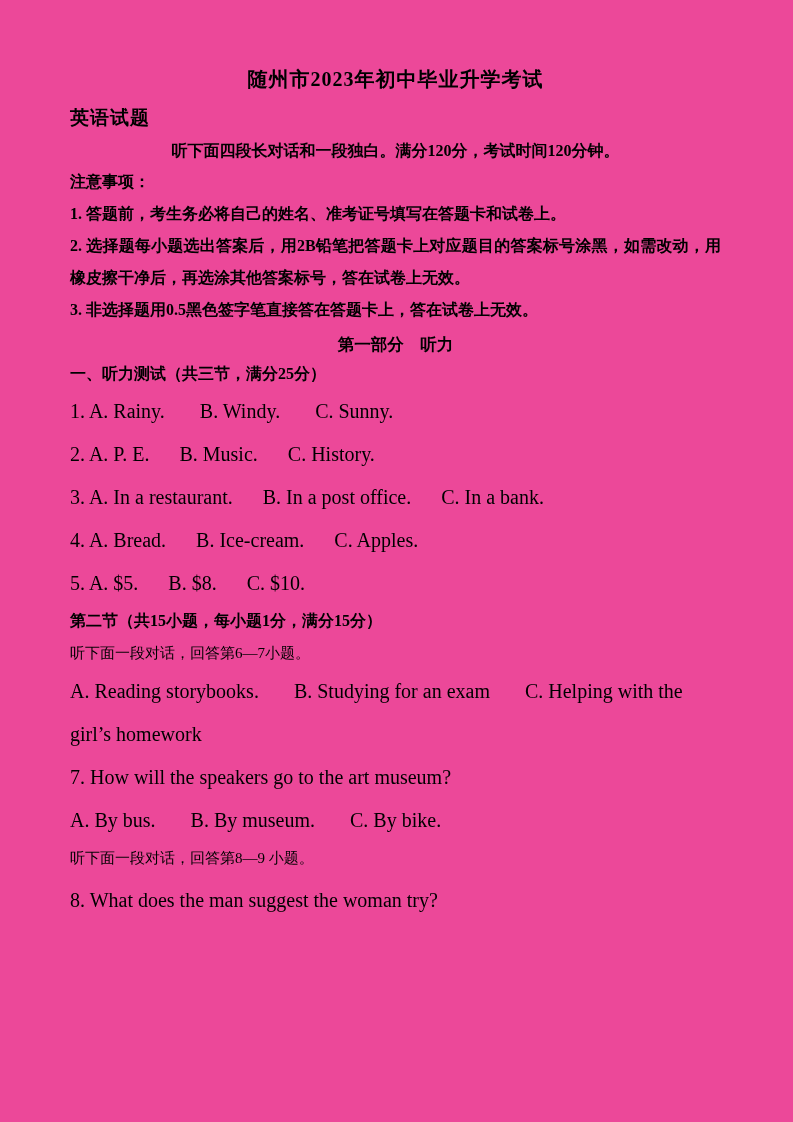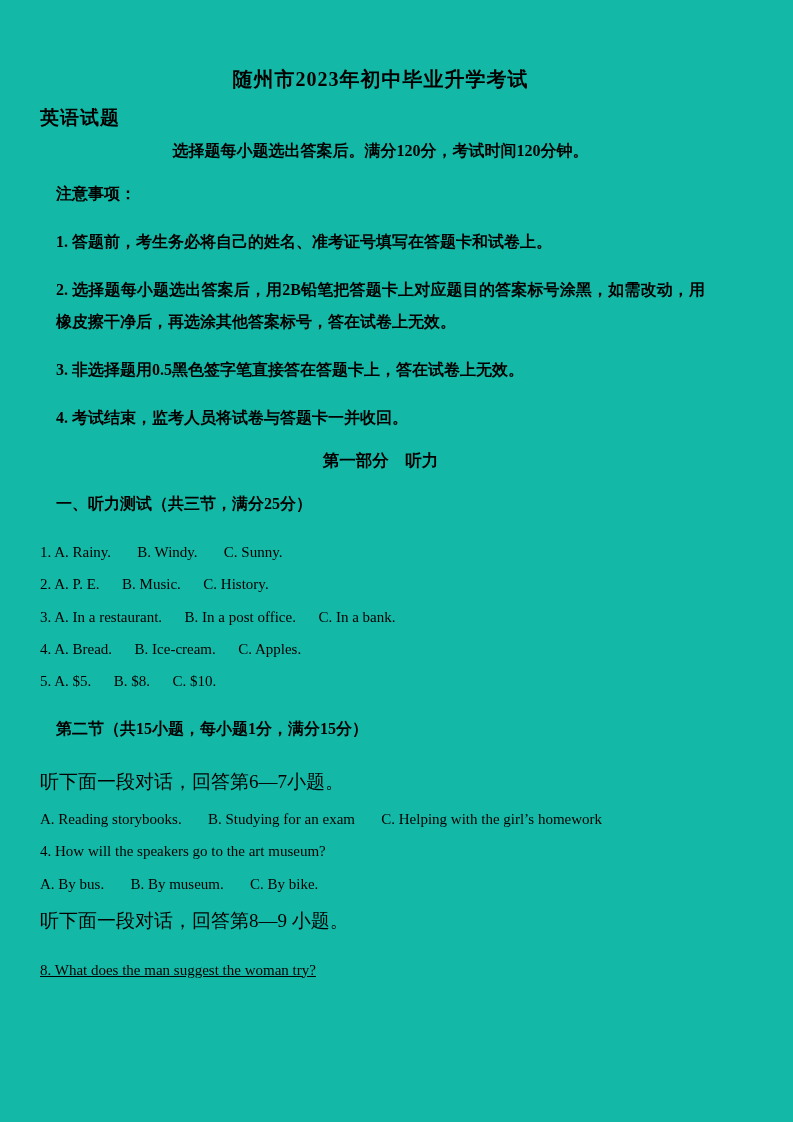--- a/index.html
+++ b/index.html
@@ -5,23 +5,23 @@
   html, body {
     margin: 0;
     padding: 0;
     background: #e8e8e8;
   }
   .page {
     position: relative;
     width: 793px;
     height: 1122px;
     margin: 0 auto;
-    background: #14b8a6;
+    background: #ec4899;
     box-sizing: border-box;
-    padding: 58px 72px 40px 40px;
+    padding: 58px 72px 40px 70px;
     font-family: "Liberation Serif", "DejaVu Serif", serif;
     color: #000000;
     overflow: hidden;
   }
   .title {
     text-align: center;
     font-size: 20px;
     font-weight: bold;
     margin: 8px 0 6px 0;
     letter-spacing: 1px;
@@ -36,79 +36,77 @@
   .intro {
     text-align: center;
     font-size: 16px;
     font-weight: bold;
     margin: 10px 0 4px 0;
   }
   .cn {
     font-size: 16px;
     font-weight: bold;
     line-height: 2.0;
-    margin: 16px;
+    margin: 0;
     text-align: justify;
   }
   .part-header {
     text-align: center;
     font-size: 16.5px;
     font-weight: bold;
     margin: 8px 0 2px 0;
   }
   .en {
-    font-size: 15px;
+    font-size: 20px;
     font-weight: normal;
     line-height: 2.15;
     margin: 0;
     white-space: pre-wrap;
   }
   .cn-small {
-    font-size: 19px;
+    font-size: 15px;
     font-weight: normal;
     line-height: 2.2;
     margin: 0;
   }
   .q8 {
-    margin-top: 12px;
-    text-decoration: underline;
+    margin-top: 4px;
   }
 </style>
 </head>
 <body>
 
 <div class="page">
 
   <h1 class="title">随州市2023年初中毕业升学考试</h1>
   <h2 class="subtitle">英语试题</h2>
-  <p class="intro">选择题每小题选出答案后。满分120分，考试时间120分钟。</p>
+  <p class="intro">听下面四段长对话和一段独白。满分120分，考试时间120分钟。</p>
 
   <p class="cn">注意事项：</p>
   <p class="cn">1. 答题前，考生务必将自己的姓名、准考证号填写在答题卡和试卷上。</p>
   <p class="cn">2. 选择题每小题选出答案后，用2B铅笔把答题卡上对应题目的答案标号涂黑，如需改动，用橡皮擦干净后，再选涂其他答案标号，答在试卷上无效。</p>
   <p class="cn">3. 非选择题用0.5黑色签字笔直接答在答题卡上，答在试卷上无效。</p>
-  <p class="cn">4. 考试结束，监考人员将试卷与答题卡一并收回。</p>
 
   <p class="part-header">第一部分　听力</p>
 
   <p class="cn">一、听力测试（共三节，满分25分）</p>
 
 
   <p class="en">1. A. Rainy.       B. Windy.       C. Sunny.</p>
   <p class="en">2. A. P. E.      B. Music.      C. History.</p>
   <p class="en">3. A. In a restaurant.      B. In a post office.      C. In a bank.</p>
   <p class="en">4. A. Bread.      B. Ice-cream.      C. Apples.</p>
   <p class="en">5. A. $5.      B. $8.      C. $10.</p>
 
   <p class="cn">第二节（共15小题，每小题1分，满分15分）</p>
 
   <p class="cn-small">听下面一段对话，回答第6—7小题。</p>
 
   <p class="en">A. Reading storybooks.       B. Studying for an exam       C. Helping with the girl’s homework</p>
 
-  <p class="en">4. How will the speakers go to the art museum?</p>
+  <p class="en">7. How will the speakers go to the art museum?</p>
   <p class="en">A. By bus.       B. By museum.       C. By bike.</p>
 
   <p class="cn-small">听下面一段对话，回答第8—9 小题。</p>
 
   <p class="en q8">8. What does the man suggest the woman try?</p>
 
 </div>
 
 </body></html>

